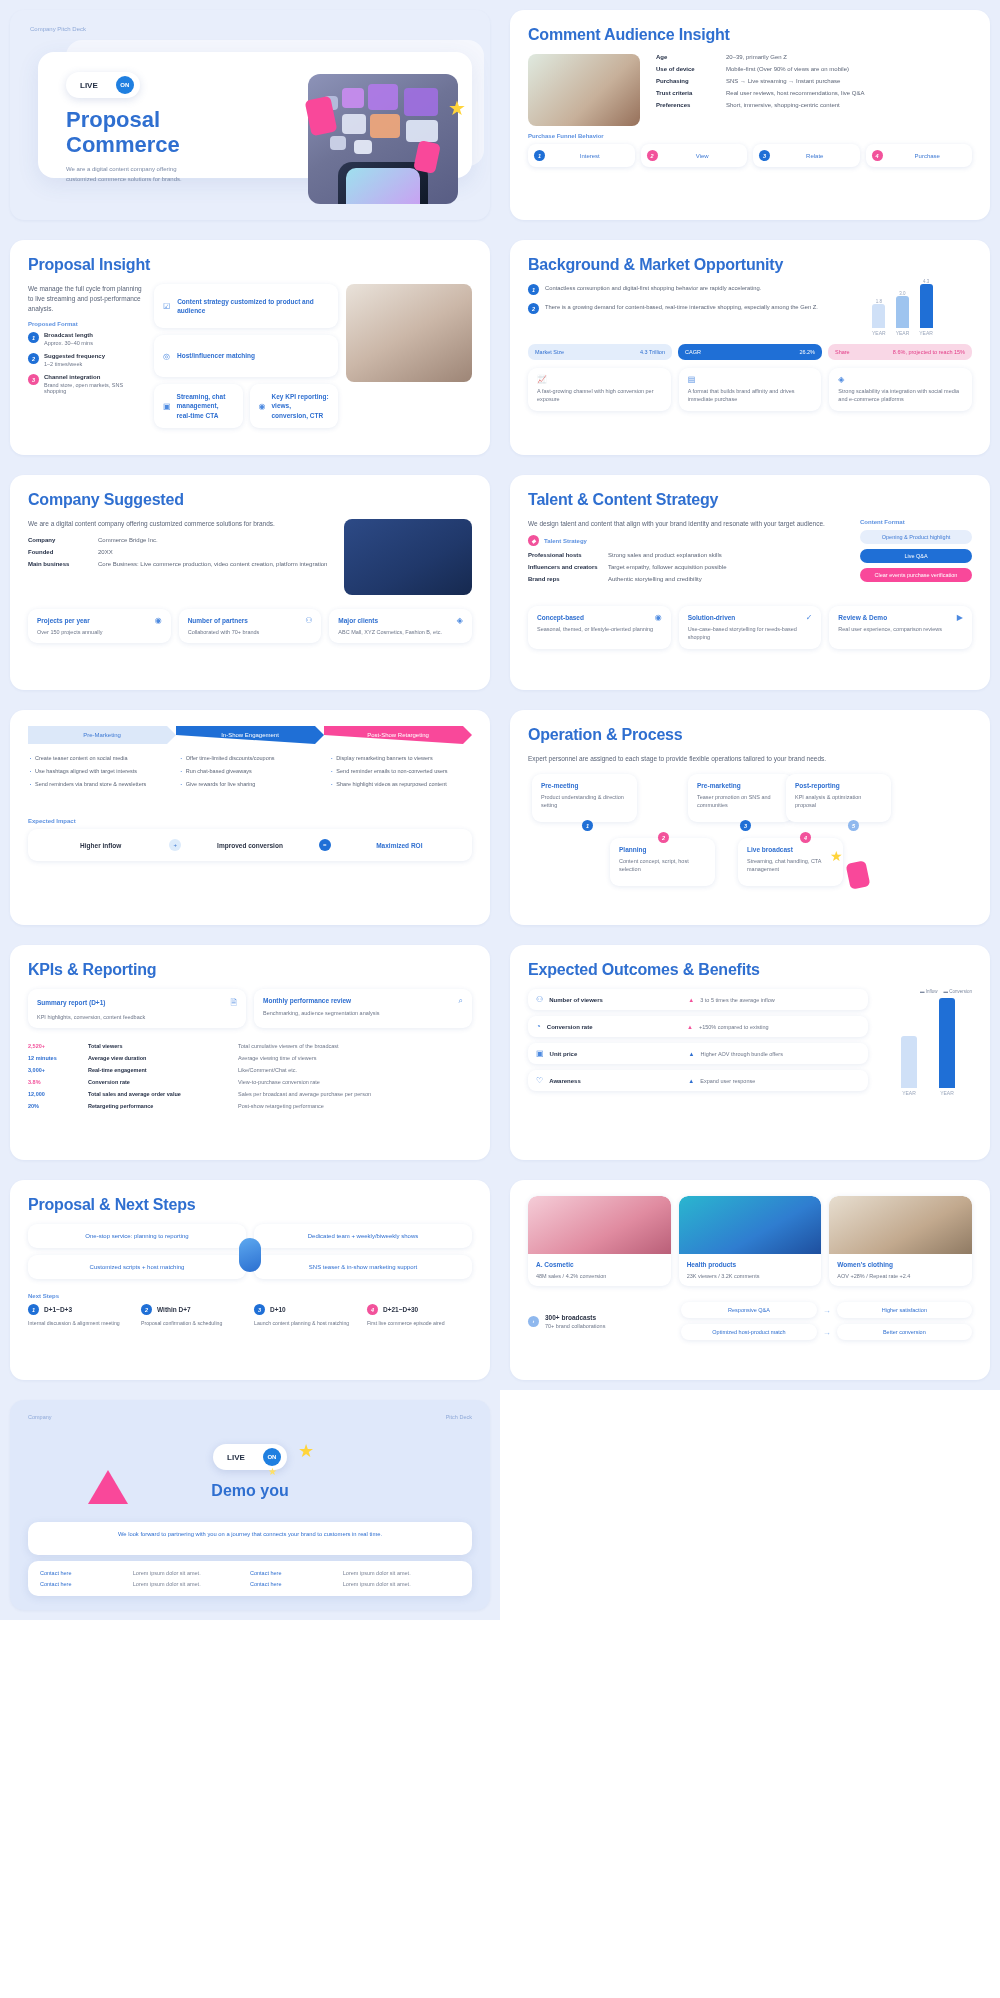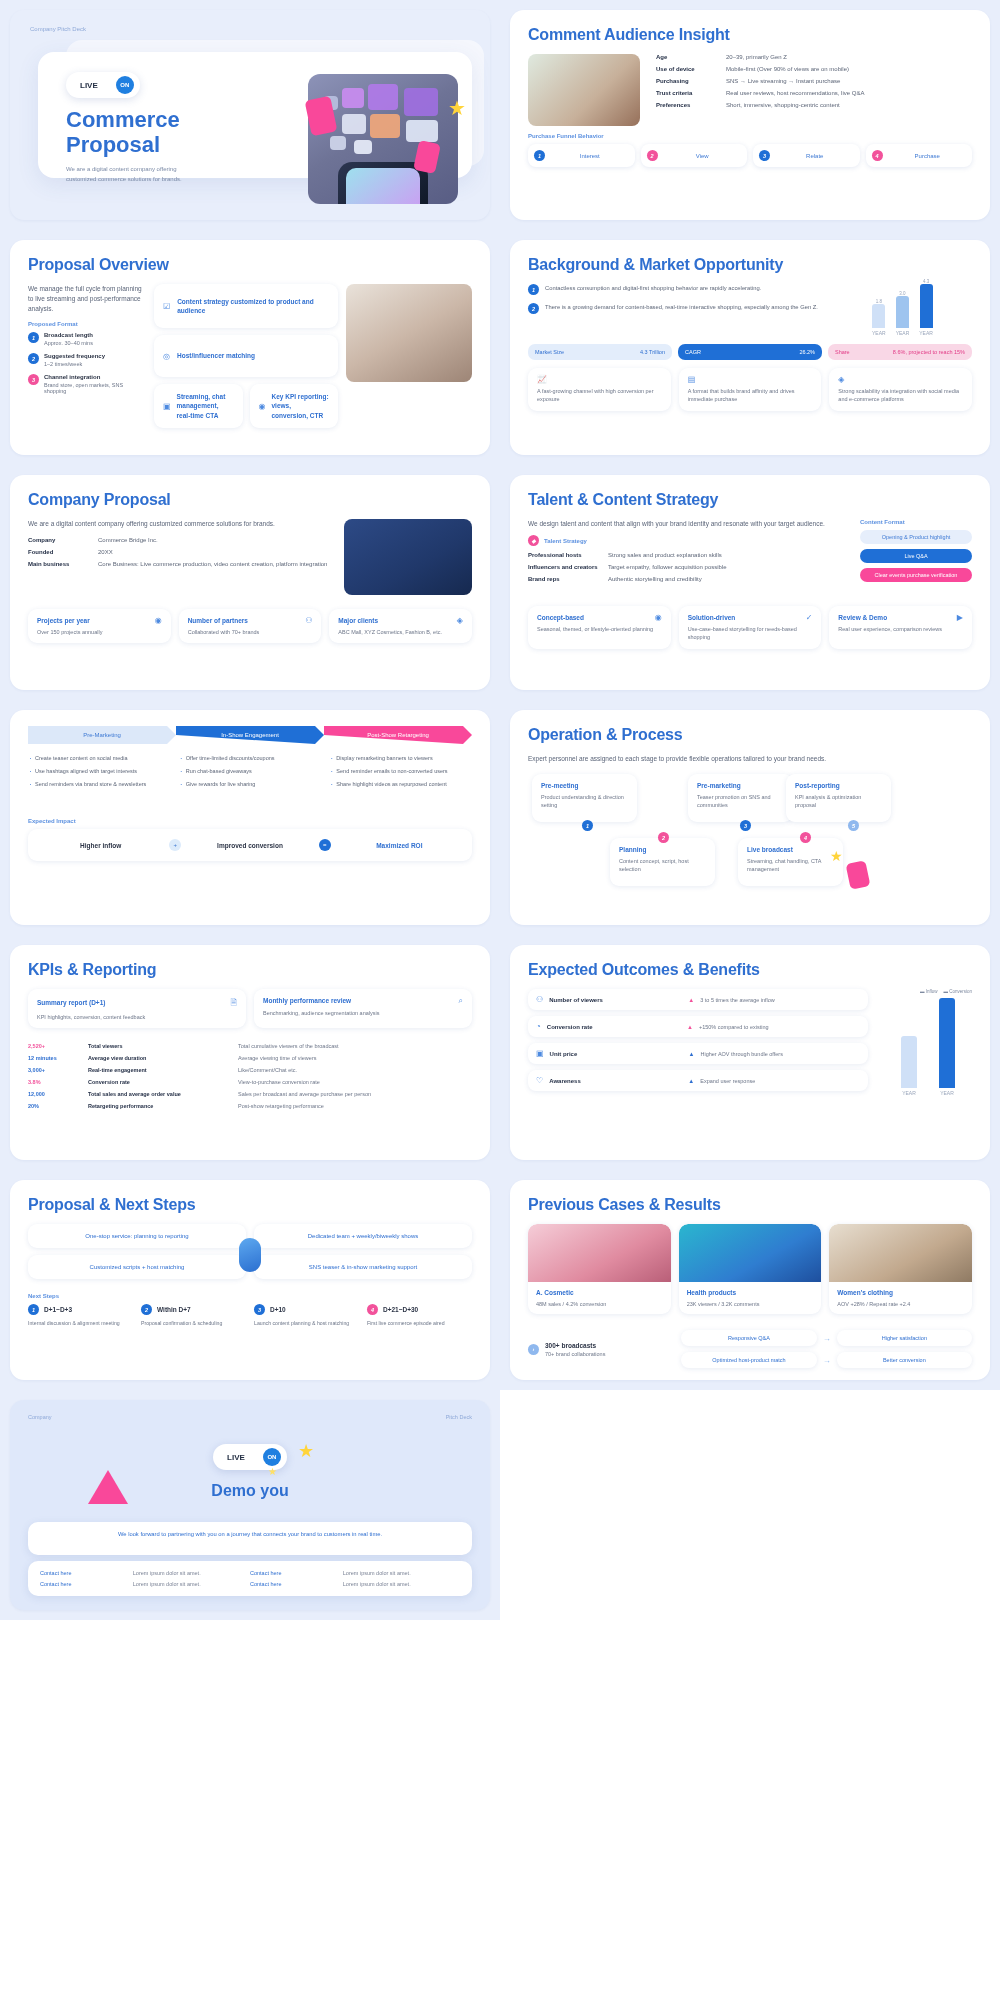--- a/index.html
+++ b/index.html
@@ -135,22 +135,22 @@
     <div class="slide cover" style="height:210px;">
       <div class="cover-tag">Company Pitch Deck</div>
       <div class="cover-ghost"></div>
       <div class="cover-card">
         <div style="padding:20px 0 0 28px;">
           <div class="live-pill">
             <span>LIVE</span>
             <span class="live-on">ON</span>
           </div>
           <div class="cover-title">
+            <div>Proposal</div>
             <div>Commerce</div>
-            <div>Proposal</div>
           </div>
           <div class="cover-sub">We are a digital content company offering customized commerce solutions for brands.</div>
         </div>
         <div class="phone-art">
           <div class="tile" style="left:16px;top:22px;width:14px;height:14px;background:#b9c0e0;"></div>
           <div class="tile" style="left:34px;top:14px;width:22px;height:20px;background:#c88cf0;"></div>
           <div class="tile" style="left:60px;top:10px;width:30px;height:26px;background:#b07ae8;"></div>
           <div class="tile" style="left:96px;top:14px;width:34px;height:28px;background:#9e6fe0;"></div>
           <div class="tile" style="left:34px;top:40px;width:24px;height:20px;background:#dfe4f4;"></div>
           <div class="tile" style="left:62px;top:40px;width:30px;height:24px;background:#f0a77b;"></div>
@@ -212,21 +212,21 @@
         <div class="fchip">
           <i class="num n-pink">4</i>
           <span>Purchase</span>
         </div>
       </div>
     </div>
   </div>
 
   <div class="cell">
     <div class="slide" style="height:215px;">
-      <div class="h1">Proposal Overview</div>
+      <div class="h1">Proposal Insight</div>
       <div class="row" style="align-items:flex-start;">
         <div style="width:118px;flex:none;">
           <div class="lead">We manage the full cycle from planning to live streaming and post-performance analysis.</div>
           <div class="sub-label">Proposed Format</div>
           <div style="display:flex;gap:5px;margin-bottom:7px;">
             <i class="num n-blue">1</i>
             <div>
                 <div style="font-size:6px;font-weight:700;">Broadcast length</div>
             <div style="font-size:5.5px;color:#6d7689;margin-top:2px;">Approx. 30–40 mins</div>
               </div>
@@ -329,21 +329,21 @@
         <div class="card" style="flex:1;">
           <div class="icon-sq">◈</div>
           <div class="card-d">Strong scalability via integration with social media and e-commerce platforms</div>
         </div>
       </div>
     </div>
   </div>
 
   <div class="cell">
     <div class="slide" style="height:215px;">
-      <div class="h1">Company Proposal</div>
+      <div class="h1">Company Suggested</div>
       <div class="row" style="align-items:flex-start;">
         <div style="flex:1;">
           <div class="lead" style="margin-bottom:8px;">We are a digital content company offering customized commerce solutions for brands.</div>
           <div class="kv">
             <b>Company</b>
             <span>Commerce Bridge Inc.</span>
           </div>
           <div class="kv">
             <b>Founded</b>
             <span>20XX</span>
@@ -657,21 +657,20 @@
             <span style="font-size:6.5px;font-weight:700;">D+21~D+30</span>
           </div>
           <div style="font-size:5.2px;color:#6d7689;margin-top:5px;line-height:1.5;">First live commerce episode aired</div>
         </div>
       </div>
     </div>
   </div>
 
   <div class="cell">
     <div class="slide" style="height:200px;">
-      <div class="h1">Previous Cases &amp; Results</div>
       <div class="row">
         <div class="card" style="flex:1;padding:0;overflow:hidden;">
           <div class="photo" style="height:58px;border-radius:9px 9px 0 0;background:linear-gradient(150deg,#f5cdd8,#e08ba0 60%,#b95f78);"></div>
           <div style="padding:6px 8px;">
             <div class="card-t">A. Cosmetic</div>
             <div class="card-d">48M sales / 4.2% conversion</div>
           </div>
         </div>
         <div class="card" style="flex:1;padding:0;overflow:hidden;">
           <div class="photo" style="height:58px;border-radius:9px 9px 0 0;background:linear-gradient(150deg,#2ab6cf,#2f7dd0 60%,#1e4f9e);"></div>

